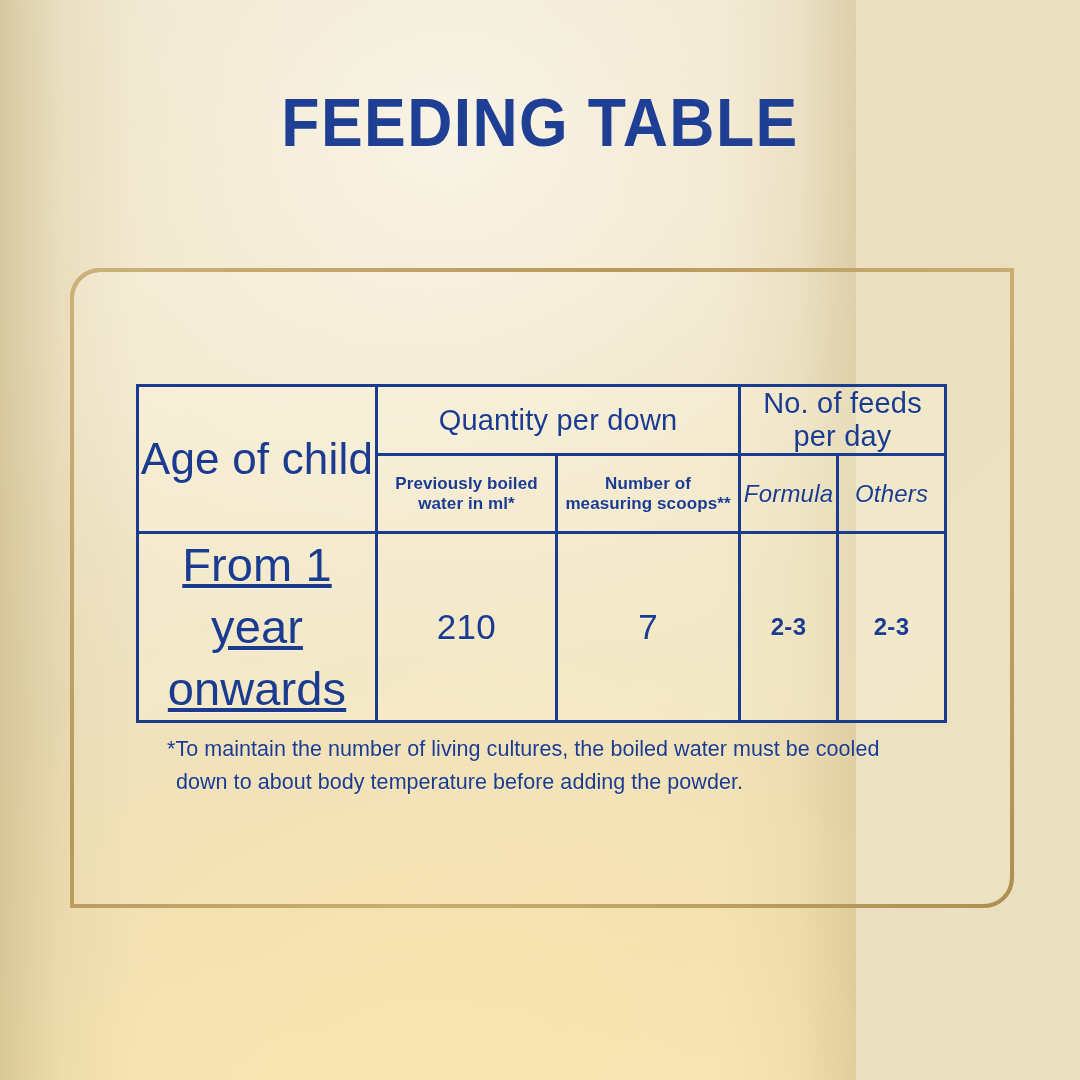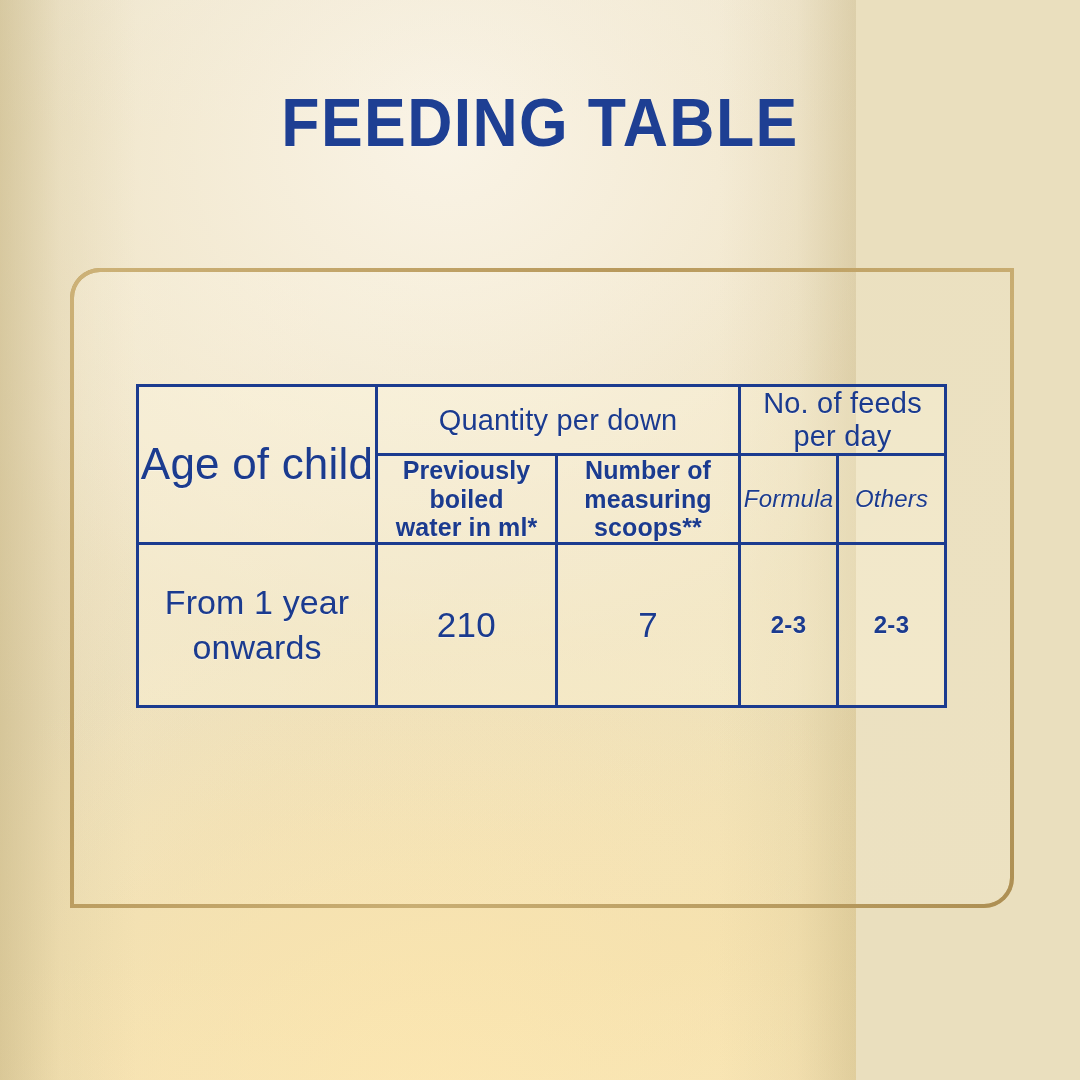--- a/index.html
+++ b/index.html
@@ -145,40 +145,41 @@
     letter-spacing: 0.2px;
   }
   .h-group {
     font-weight: 400;
     font-size: 29px;
     height: 66px;
     letter-spacing: 0.2px;
   }
   .h-sub-bold {
     font-weight: 700;
-    font-size: 25px;
+    font-size: 17px;
     height: 75px;
     line-height: 1.14;
     letter-spacing: 0.1px;
   }
   .h-sub-reg {
     font-weight: 400;
     font-size: 24px;
     height: 75px;
     letter-spacing: 0.2px;
     font-style: italic;
   }
   .d-age {
     font-weight: 500;
-    font-size: 34px;
+    font-size: 47px;
     text-align: left;
     padding-left: 17px;
     line-height: 1.32;
     height: 160px;
     letter-spacing: 0.1px;
+    text-decoration: underline;
   }
   .d-val {
     font-weight: 500;
     font-size: 35px;
     letter-spacing: 0.3px;
   }
   .d-val-sm {
     font-weight: 700;
     font-size: 24px;
     letter-spacing: 0.3px;
@@ -243,14 +244,15 @@
           <span>onwards</span>
         </td>
         <td class="d-val">210</td>
         <td class="d-val">7</td>
         <td class="d-val-sm">2-3</td>
         <td class="d-val-sm">2-3</td>
       </tr>
     </tbody>
   </table>
 
+  <div id="footnote">*To maintain the number of living cultures, the boiled water must be cooled down to about body temperature before adding the powder.</div>
 
 </div>
 
 </body></html>

